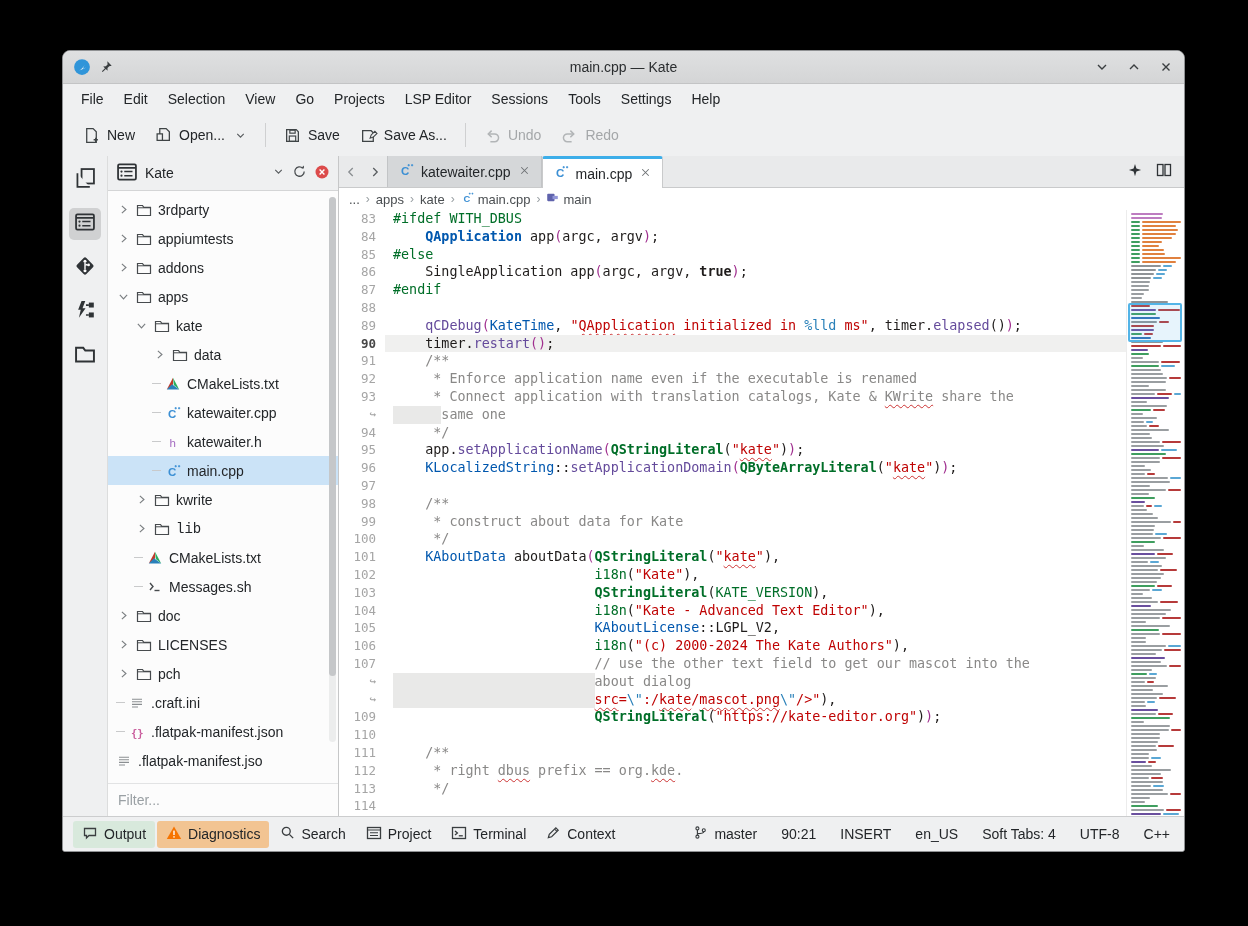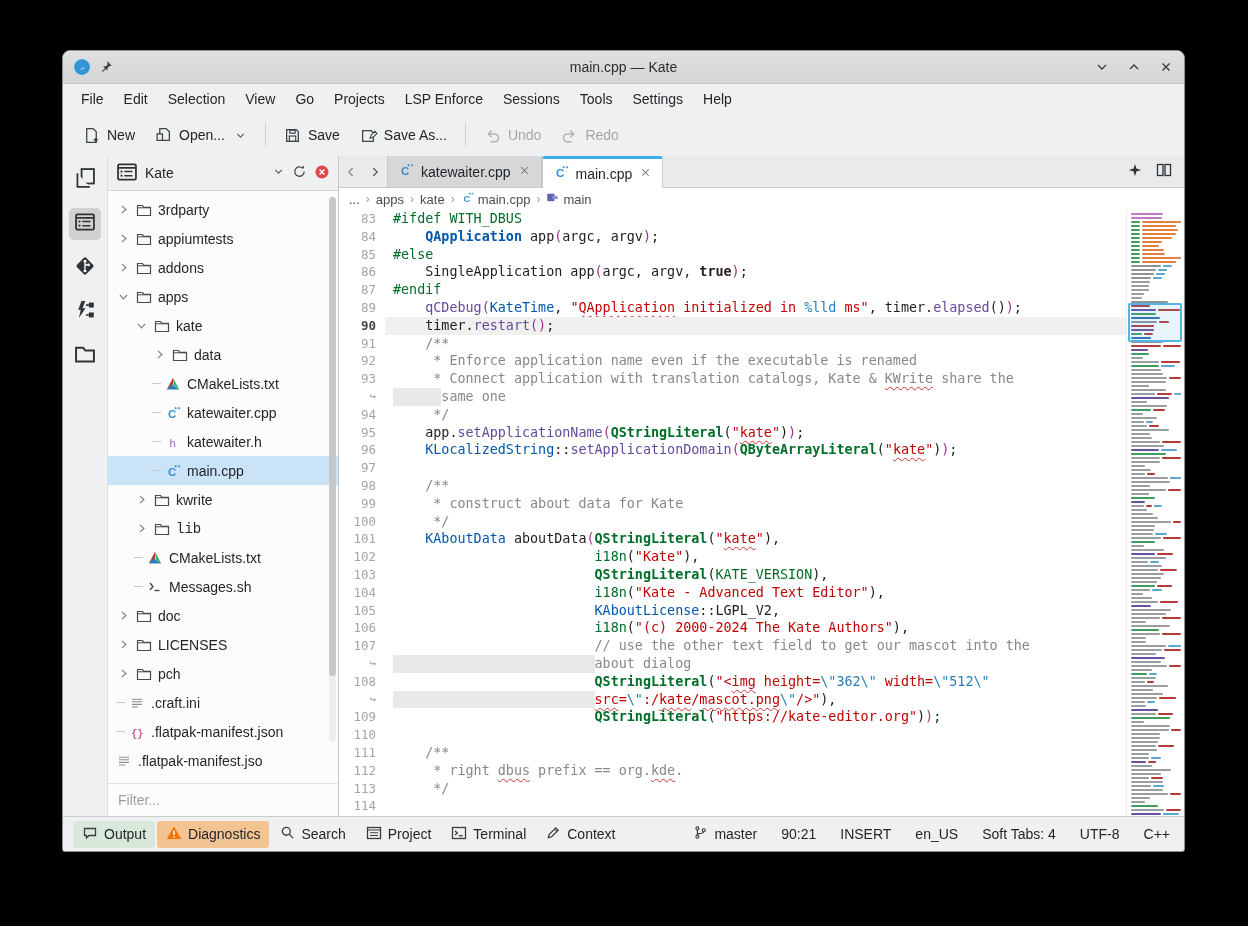--- a/index.html
+++ b/index.html
@@ -119,21 +119,21 @@
     </div>
   </div>
 
   <div class="menubar" id="menubar">
       <span class="mi">File</span>
       <span class="mi">Edit</span>
       <span class="mi">Selection</span>
       <span class="mi">View</span>
       <span class="mi">Go</span>
       <span class="mi">Projects</span>
-      <span class="mi">LSP Enforce</span>
+      <span class="mi">LSP Editor</span>
       <span class="mi">Sessions</span>
       <span class="mi">Tools</span>
       <span class="mi">Settings</span>
       <span class="mi">Help</span>
     </div>
 
   <div class="toolbar" id="toolbar">
       <div class="tbtn">
         <span>
           <svg width="17" height="17" viewBox="0 0 16 16">
@@ -564,20 +564,25 @@
               <div class="gut">86</div>
               <div class="fold"></div>
               <div class="src"><span class="tok-n">    SingleApplication app</span><span class="tok-br">(</span><span class="tok-n">argc, argv, </span><span class="tok-kw">true</span><span class="tok-br">)</span><span class="tok-n">;</span></div>
             </div>
             <div class="crow">
               <div class="gut">87</div>
               <div class="fold"></div>
               <div class="src"><span class="tok-pp">#endif</span></div>
             </div>
             <div class="crow">
+              <div class="gut">88</div>
+              <div class="fold"></div>
+              <div class="src"></div>
+            </div>
+            <div class="crow">
               <div class="gut">89</div>
               <div class="fold"></div>
               <div class="src"><span class="tok-n">    </span><span class="tok-fn">qCDebug</span><span class="tok-br">(</span><span class="tok-tb">KateTime</span><span class="tok-n">, </span><span class="tok-st">"</span><span class="tok-stu">QApplication</span><span class="tok-st"> initialized in </span><span class="tok-esc">%lld</span><span class="tok-st"> ms"</span><span class="tok-n">, timer.</span><span class="tok-fn">elapsed</span><span class="tok-n">()</span><span class="tok-br">)</span><span class="tok-n">;</span></div>
             </div>
             <div class="crow cur">
               <div class="gut">90</div>
               <div class="fold"></div>
               <div class="src"><span class="tok-n">    timer.</span><span class="tok-fn">restart</span><span class="tok-br">()</span><span class="tok-n">;</span></div>
             </div>
             <div class="crow">
@@ -667,25 +672,20 @@
             </div>
             <div class="crow">
               <div class="gut">107</div>
               <div class="fold"></div>
               <div class="src"><span class="tok-n">                         </span><span class="tok-cm">// use the other text field to get our mascot into the</span></div>
             </div>
             <div class="crow">
               <div class="gut wrapmark">↪</div>
               <div class="fold"></div>
               <div class="src"><span class="wrapfill" style="width: 25ch;"></span><span class="tok-cm">about dialog</span></div>
-            </div>
-            <div class="crow">
-              <div class="gut">108</div>
-              <div class="fold"></div>
-              <div class="src"><span class="tok-n">                         </span><span class="tok-mac">QStringLiteral</span><span class="tok-n">(</span><span class="tok-st">"&lt;</span><span class="tok-stu">img</span><span class="tok-st"> height=</span><span class="tok-esc">\"362\"</span><span class="tok-st"> width=</span><span class="tok-esc">\"512\"</span></div>
             </div>
             <div class="crow">
               <div class="gut wrapmark">↪</div>
               <div class="fold"></div>
               <div class="src"><span class="wrapfill" style="width: 25ch;"></span><span class="tok-stu">src</span><span class="tok-st">=</span><span class="tok-esc">\"</span><span class="tok-st">:/</span><span class="tok-stu">kate</span><span class="tok-st">/</span><span class="tok-stu">mascot.png</span><span class="tok-esc">\"</span><span class="tok-st">/&gt;"</span><span class="tok-n">),</span></div>
             </div>
             <div class="crow">
               <div class="gut">109</div>
               <div class="fold"></div>
               <div class="src"><span class="tok-n">                         </span><span class="tok-mac">QStringLiteral</span><span class="tok-n">(</span><span class="tok-st">"https://kate-editor.org"</span><span class="tok-n">)</span><span class="tok-br">)</span><span class="tok-n">;</span></div>

